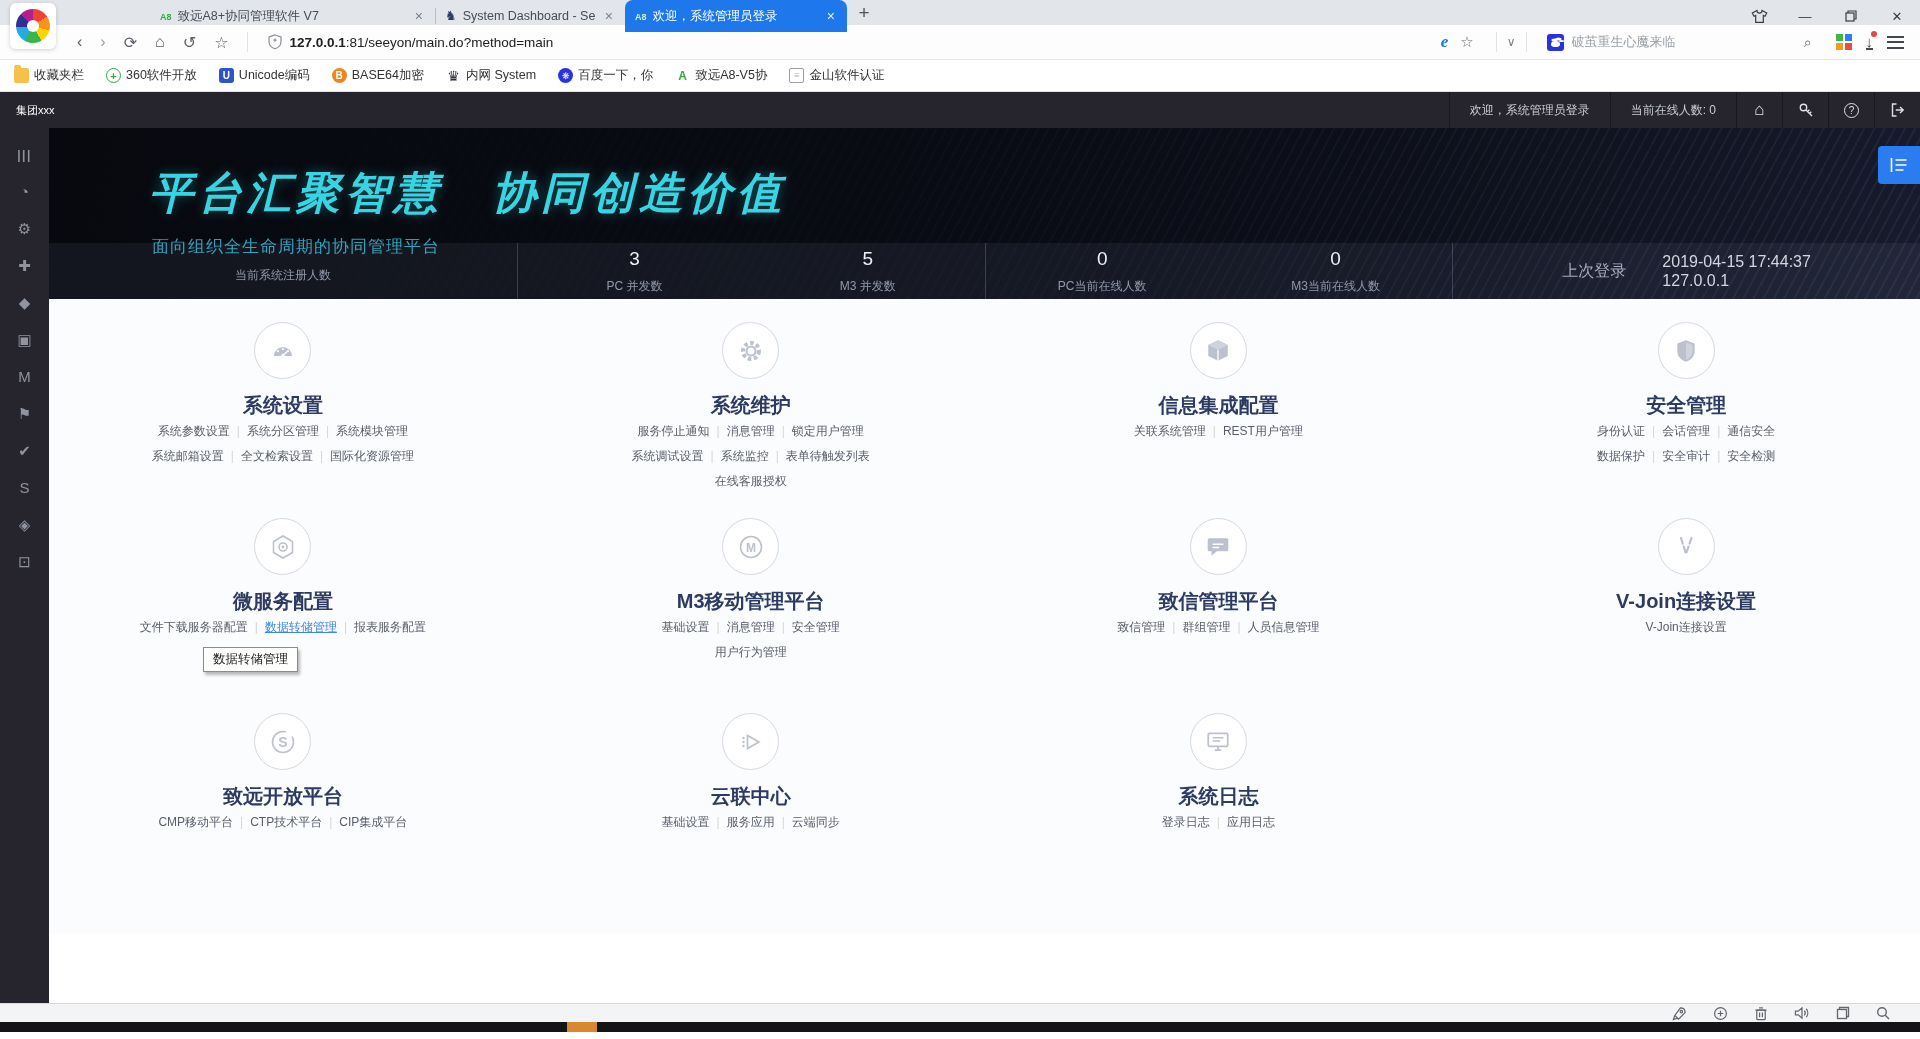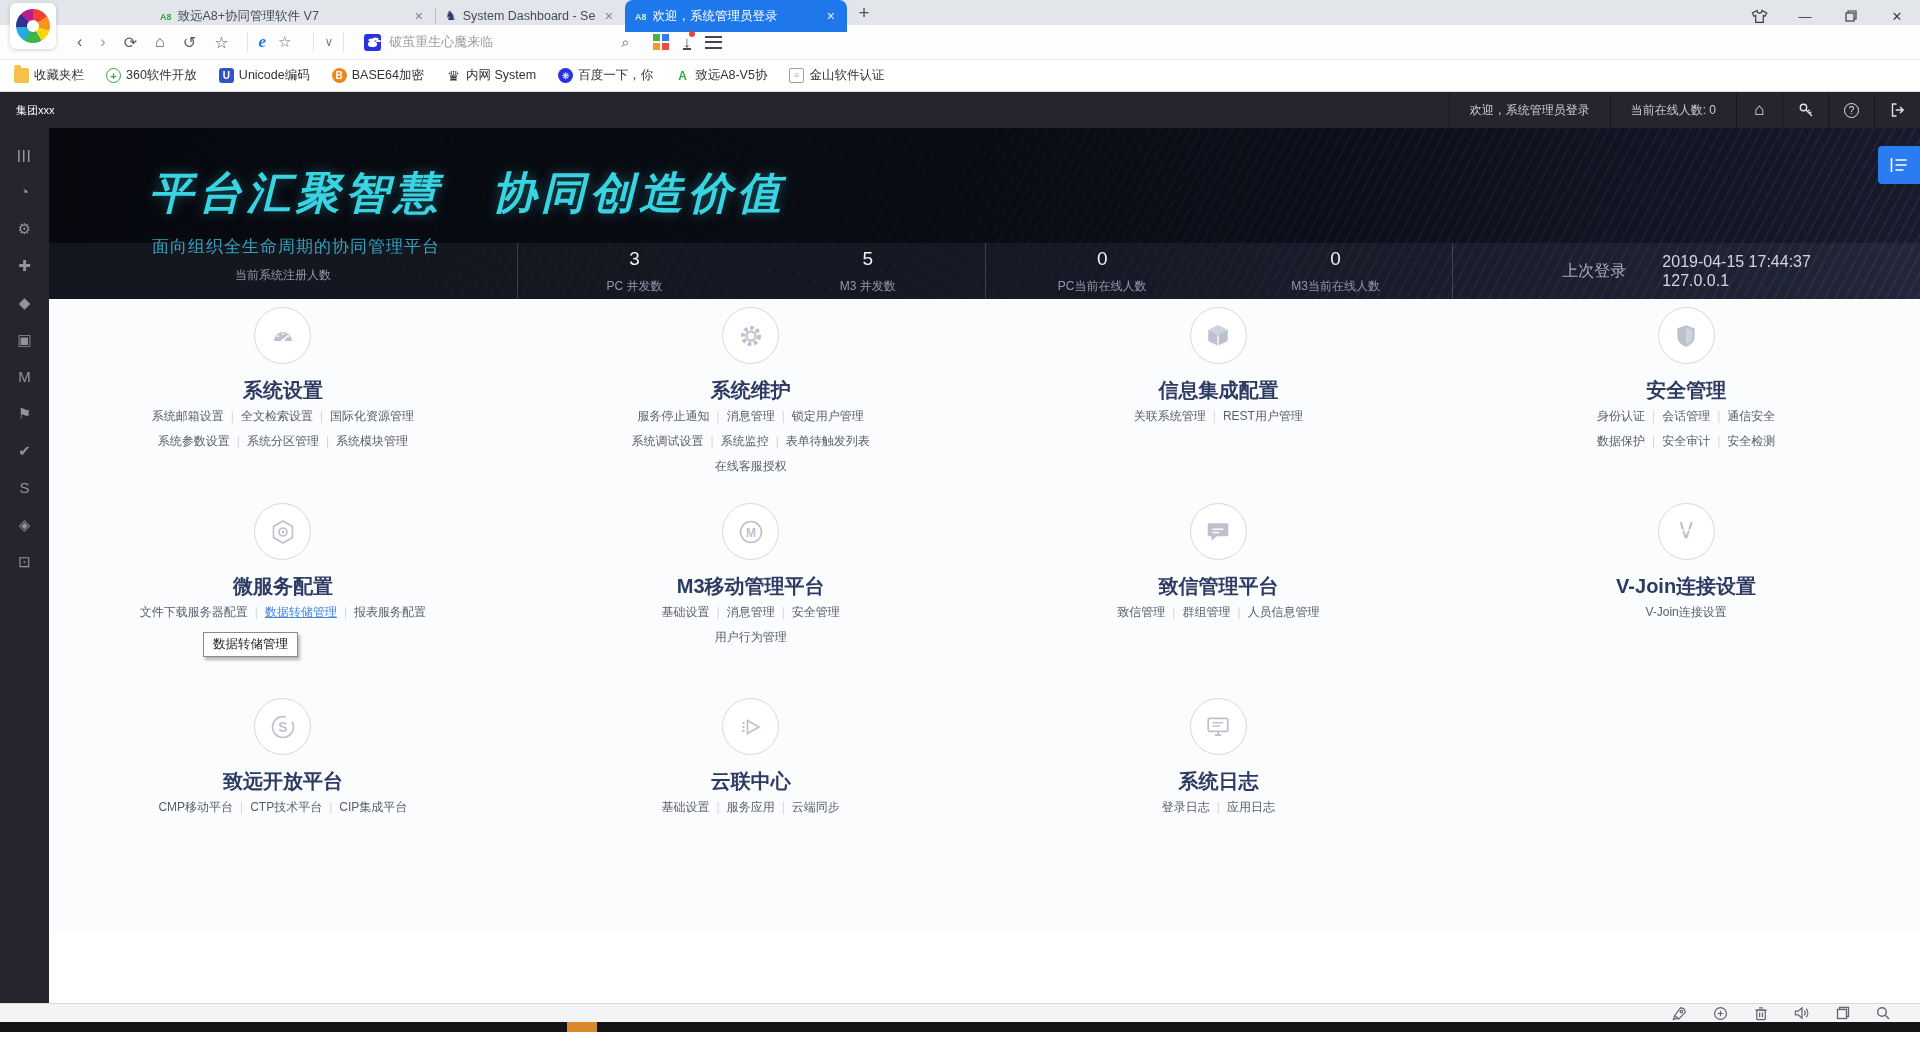--- a/index.html
+++ b/index.html
@@ -91,21 +91,21 @@
   .stats { position:absolute; left:0; right:0; bottom:0; height:56px; display:flex; background:rgba(170,180,215,.08); }
   .ssec { width:25%; display:flex; align-items:center; justify-content:center; }
   .ssec + .ssec { border-left:1px solid rgba(150,160,190,.28); }
   .stat { flex:1; text-align:center; }
   .sval { font-size:19px; color:#eef0f6; }
   .slab { font-size:12px; color:#9298ac; margin-top:8px; }
   .lastlogin { display:flex; align-items:center; gap:36px; font-size:16px;justify-content:space-between; }
   .ll-lab { color:#a6abbd; }
   .ll-vals { color:#d3d6e0; line-height:19px; }
 
-  .content { height:635px; background:#fbfcfd; padding-top:8px; }
+  .content { height:635px; background:#fbfcfd; padding-top:23px; }
   .mrow { display:grid; grid-template-columns:repeat(4,1fr); }
   .mrow.r1 { min-height:196px; } .mrow.r2 { min-height:195px; }
   .cell { text-align:center; position:relative; }
   .micon { width:57px; height:57px; border:1px solid #d6d9e0; border-radius:50%; margin:0 auto; display:flex; align-items:center; justify-content:center; background:#fff; }
   .mtitle { margin-top:13px; font-size:20px; font-weight:bold; color:#2d3b63; cursor:pointer; }
   .lrow { font-size:12px; color:#585d68; line-height:25px; }
   .lrow:first-of-type { margin-top:7px; }
   .mlink { cursor:pointer; }
   .mlink.active { color:#3e86e0; text-decoration:underline; }
   .sep { color:#d6d6d6; margin:0 7px; }
@@ -161,20 +161,27 @@
 </div>
 
 <div class="addrbar">
   <span class="navico">‹</span>
   <span class="navico dim">›</span>
   <span class="navico">⟳</span>
   <span class="navico">⌂</span>
   <span class="navico">↺</span>
   <span class="navico">☆</span>
   <div class="vdiv"></div>
+  <div class="urlarea">
+    <svg width="14" height="16" viewBox="0 0 14 16" fill="none" stroke="#8a8f97" stroke-width="1.2">
+        <path d="M7 1l6 2v4.5c0 3.6-2.5 6.2-6 7.3-3.5-1.1-6-3.7-6-7.3V3z"></path>
+        <path d="M7 4.6v3.2M5.4 6.2h3.2"></path>
+      </svg>
+    <span><span class="urlhost">127.0.0.1</span><span>:81/seeyon/main.do?method=main</span></span>
+  </div>
   <div class="addr-right">
     <span class="ie-e">e</span>
     <span class="star">☆</span>
     <div class="vdiv"></div>
     <span class="chev">∨</span>
     <div class="vdiv"></div>
     <div class="searchbox">
       <span class="paw"></span>
       <span class="sinput">破茧重生心魔来临</span>
       <span class="mag">⌕</span>
@@ -316,22 +323,22 @@
               <svg width="28" height="28" viewBox="0 0 28 28">
                 <path d="M5 19a9 9 0 0 1 18 0z" fill="#bcc1cd"></path>
                 <circle cx="9" cy="14.2" r="1.1" fill="#fff"></circle>
                 <circle cx="14" cy="12" r="1.1" fill="#fff"></circle>
                 <circle cx="19" cy="14.2" r="1.1" fill="#fff"></circle>
                 <path d="M13.3 18l4.6-4.2.9.9-4.2 4.6z" fill="#fff"></path>
                 <circle cx="13.8" cy="18.3" r="1.6" fill="#fff"></circle>
               </svg>
             </div>
             <div class="mtitle">系统设置</div>
+            <div class="lrow"><a class="mlink">系统参数设置</a><span class="sep">|</span><a class="mlink">系统分区管理</a><span class="sep">|</span><a class="mlink">系统模块管理</a></div>
             <div class="lrow"><a class="mlink">系统邮箱设置</a><span class="sep">|</span><a class="mlink">全文检索设置</a><span class="sep">|</span><a class="mlink">国际化资源管理</a></div>
-            <div class="lrow"><a class="mlink">系统参数设置</a><span class="sep">|</span><a class="mlink">系统分区管理</a><span class="sep">|</span><a class="mlink">系统模块管理</a></div>
           </div>
           <div class="cell">
             <div class="micon">
               <svg width="28" height="28" viewBox="0 0 28 28">
                 <circle cx="14" cy="14" r="8" fill="none" stroke="#bcc1cd" stroke-width="4" stroke-dasharray="3.5 2.6"></circle>
                 <circle cx="14" cy="14" r="4.5" fill="none" stroke="#bcc1cd" stroke-width="2"></circle>
               </svg>
             </div>
             <div class="mtitle">系统维护</div>
             <div class="lrow"><a class="mlink">服务停止通知</a><span class="sep">|</span><a class="mlink">消息管理</a><span class="sep">|</span><a class="mlink">锁定用户管理</a></div>

